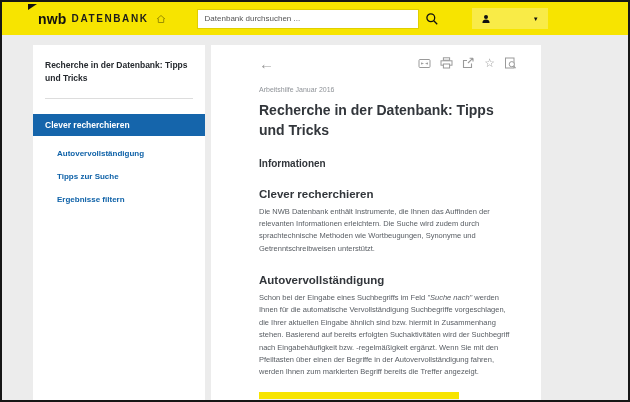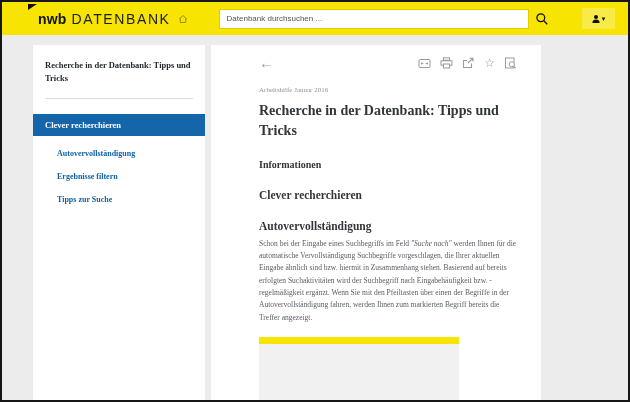--- a/index.html
+++ b/index.html
@@ -18,45 +18,45 @@
     display:flex; align-items:center;
     padding:0 20px 0 36px;
   }
   .logo { display:flex; align-items:center; position:relative; cursor:pointer; }
   .logo-flag {
     position:absolute; left:-10px; top:-7px;
     width:0; height:0;
     border-left:9px solid #111; border-bottom:6px solid transparent;
   }
   .logo-brand { font-weight:bold; font-size:14px; color:#111; letter-spacing:.2px; }
-  .logo-product { font-size:14px; color:#1d1d1b; letter-spacing:1.6px; margin-left:5px; font-weight:400; }
+  .logo-product { font-size:10px; color:#1d1d1b; letter-spacing:1.6px; margin-left:5px; font-weight:700; }
   .home-ic { margin-left:7px; opacity:.55; display:inline-flex; align-self:center; }
 
   .hdr-search { display:flex; align-items:center; margin-left:31px; }
   .hdr-search input {
-    width:310px; height:20px; border:1px solid #e0cf00; background:#fff;
+    width:222px; height:20px; border:1px solid #e0cf00; background:#fff;
     font-size:8px; padding:0 7px; color:#555; outline:none;
     font-family:inherit;
   }
   .hdr-search input::placeholder { color:#555; }
   .hdr-search-btn {
     width:26px; height:22px; background:transparent; border:none;
     display:flex; align-items:center; justify-content:center; cursor:pointer;
   }
 
   .user-menu {
     margin-left:27px; width:76px; height:21px;
     background:rgba(255,255,255,.28);
     display:flex; align-items:center; justify-content:space-between;
     padding:0 9px; cursor:pointer;
   }
   .caret { font-size:6px; color:#111; }
 
   
-  .page { display:flex; padding:10px 0 0 31px; height:365px; gap:6px;font-family:Liberation Serif, serif; }
+  .page { display:flex; padding:10px 0 0 31px; height:365px; gap:6px; }
   .card { background:#fff; height:100%; }
 
   
   .sidebar { width:172px; padding:14px 12px 0; flex:none; }
   .sb-title { font-size:8.5px; font-weight:bold; color:#25292e; line-height:1.5; }
   .sb-divider { border:none; border-top:1px solid #ddd; margin:13px 0 15px; }
   .sb-selected {
     margin:0 -12px; padding:6px 12px;
     background:#1565ab; color:#fff; font-size:8.5px; font-weight:bold;
     cursor:pointer;
@@ -126,22 +126,22 @@
 </div>
 
 <div class="page">
 
   <aside class="card sidebar">
     <div class="sb-title">Recherche in der Datenbank: Tipps und Tricks</div>
     <hr class="sb-divider">
     <div class="sb-selected">Clever recherchieren</div>
     <nav class="sb-links">
       <a class="sb-link">Autovervollständigung</a>
+      <a class="sb-link">Tipps zur Suche</a>
       <a class="sb-link">Ergebnisse filtern</a>
-      <a class="sb-link">Tipps zur Suche</a>
     </nav>
   </aside>
 
   <main class="card main">
 
     <div class="toolbar">
       <span class="back-arrow">←</span>
       <span class="tool-icons">
         <span>
           <svg width="13" height="11" viewBox="0 0 13 11">
@@ -171,20 +171,21 @@
             </svg>
         </span>
       </span>
     </div>
 
     <div class="doc-meta">Arbeitshilfe Januar 2016</div>
     <h1 class="doc-title">Recherche in der Datenbank: Tipps und Tricks</h1>
     <div class="doc-subtitle">Informationen</div>
 
     <h2 class="sec-heading">Clever recherchieren</h2>
+    <p class="para">Die NWB Datenbank enthält Instrumente, die Ihnen das Auffinden der relevanten Informationen erleichtern. Die Suche wird zudem durch sprachtechnische Methoden wie Wortbeugungen, Synonyme und Getrenntschreibweisen unterstützt.</p>
 
     <h2 class="sec-heading">Autovervollständigung</h2>
     <p class="para"><span>Schon bei der Eingabe eines Suchbegriffs im Feld </span><em>"Suche nach"</em><span> werden Ihnen für die automatische Vervollständigung Suchbegriffe vorgeschlagen, die Ihrer aktuellen Eingabe ähnlich sind bzw. hiermit in Zusammenhang stehen. Basierend auf bereits erfolgten Suchaktivitäten wird der Suchbegriff nach Eingabehäufigkeit bzw. -regelmäßigkeit ergänzt. Wenn Sie mit den Pfeiltasten über einen der Begriffe in der Autovervollständigung fahren, werden Ihnen zum markierten Begriff bereits die Treffer angezeigt.</span></p>
 
     <div class="example">
       <div class="ex-yellowbar"></div>
       <div class="ex-body">
         
         
       </div>

